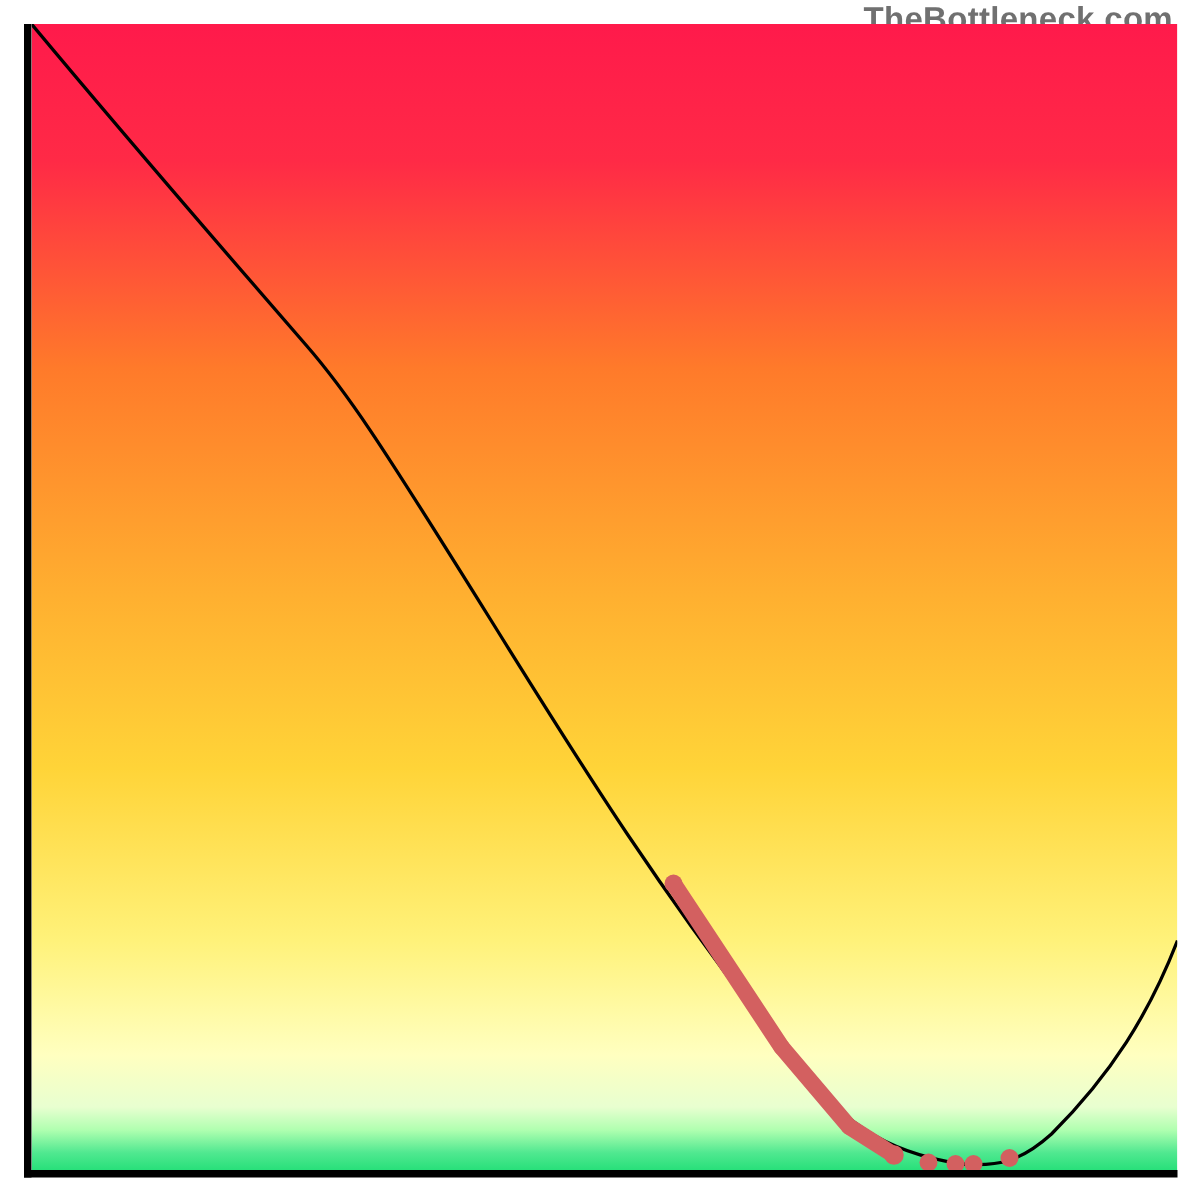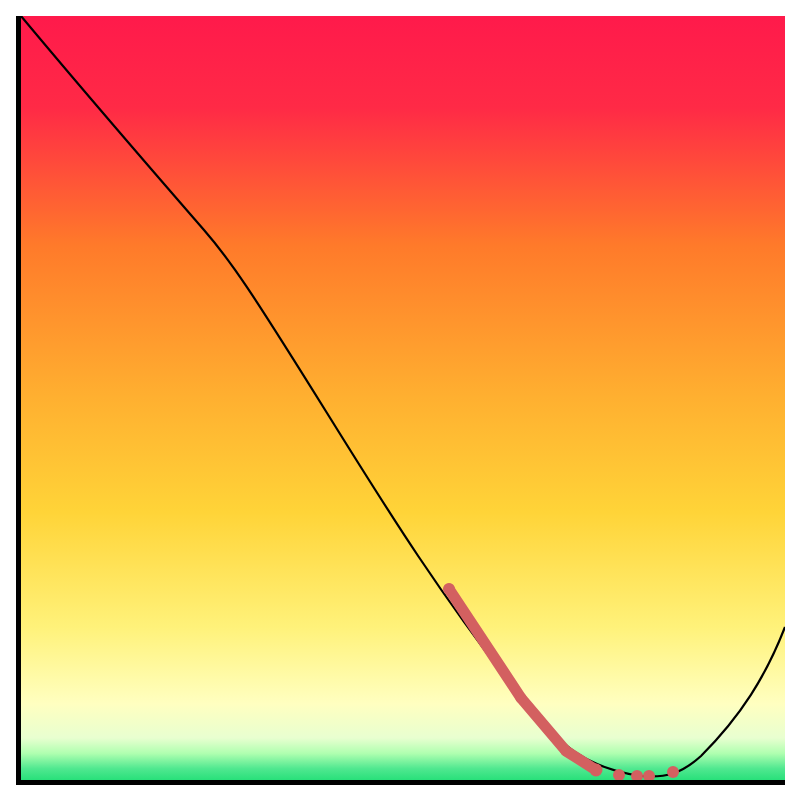--- a/index.html
+++ b/index.html
@@ -50,20 +50,21 @@
     font-weight: 600;
     color: #707070;
     letter-spacing: 0.2px;
   }
 </style>
 </head>
 <body>
 
 <div class="frame">
 
+  <div class="watermark">TheBottleneck.com</div>
 
   <div class="plot-area">
 
     <svg class="gradient" viewBox="0 0 764 764" preserveAspectRatio="none">
       <defs>
         <linearGradient id="bg" x1="0" y1="0" x2="0" y2="1">
           <stop offset="0.00" stop-color="#ff1a4b"></stop>
           <stop offset="0.12" stop-color="#ff2a46"></stop>
           <stop offset="0.30" stop-color="#ff7a2a"></stop>
           <stop offset="0.50" stop-color="#ffb030"></stop>

